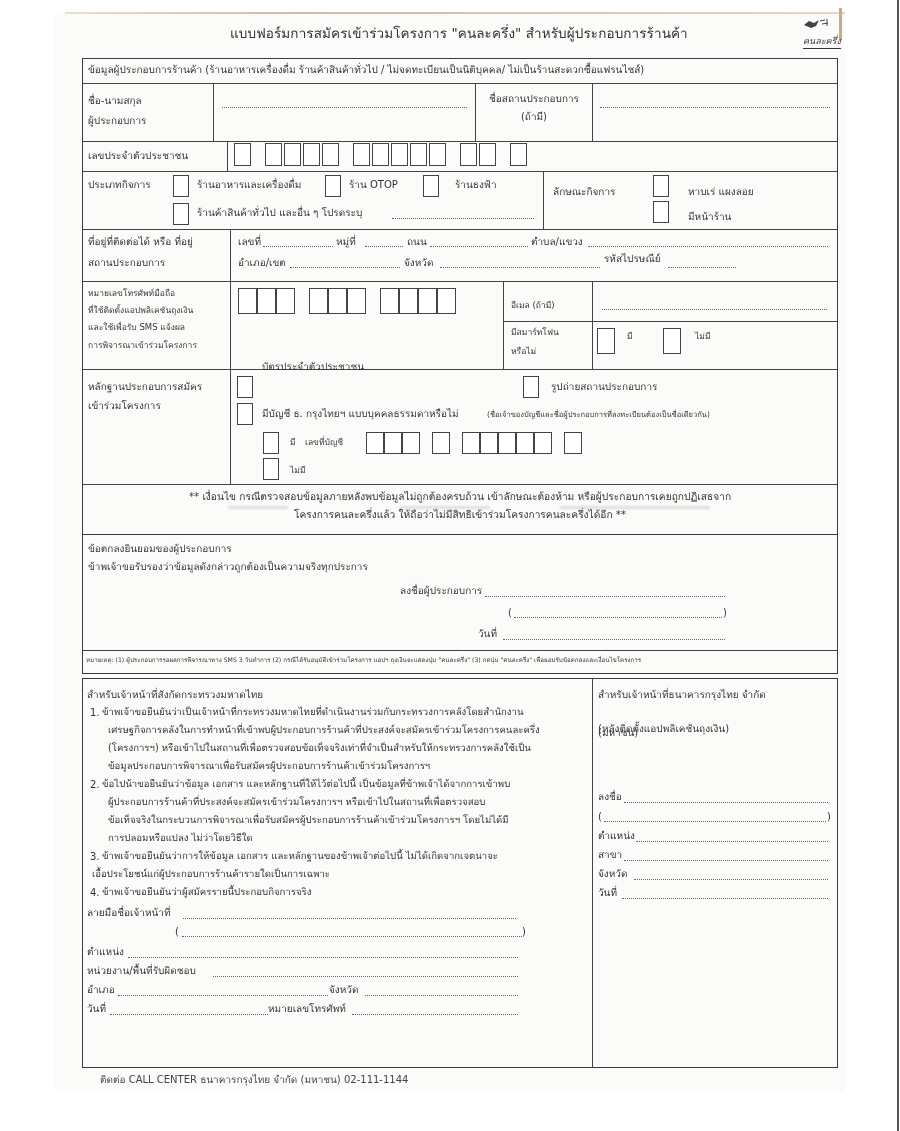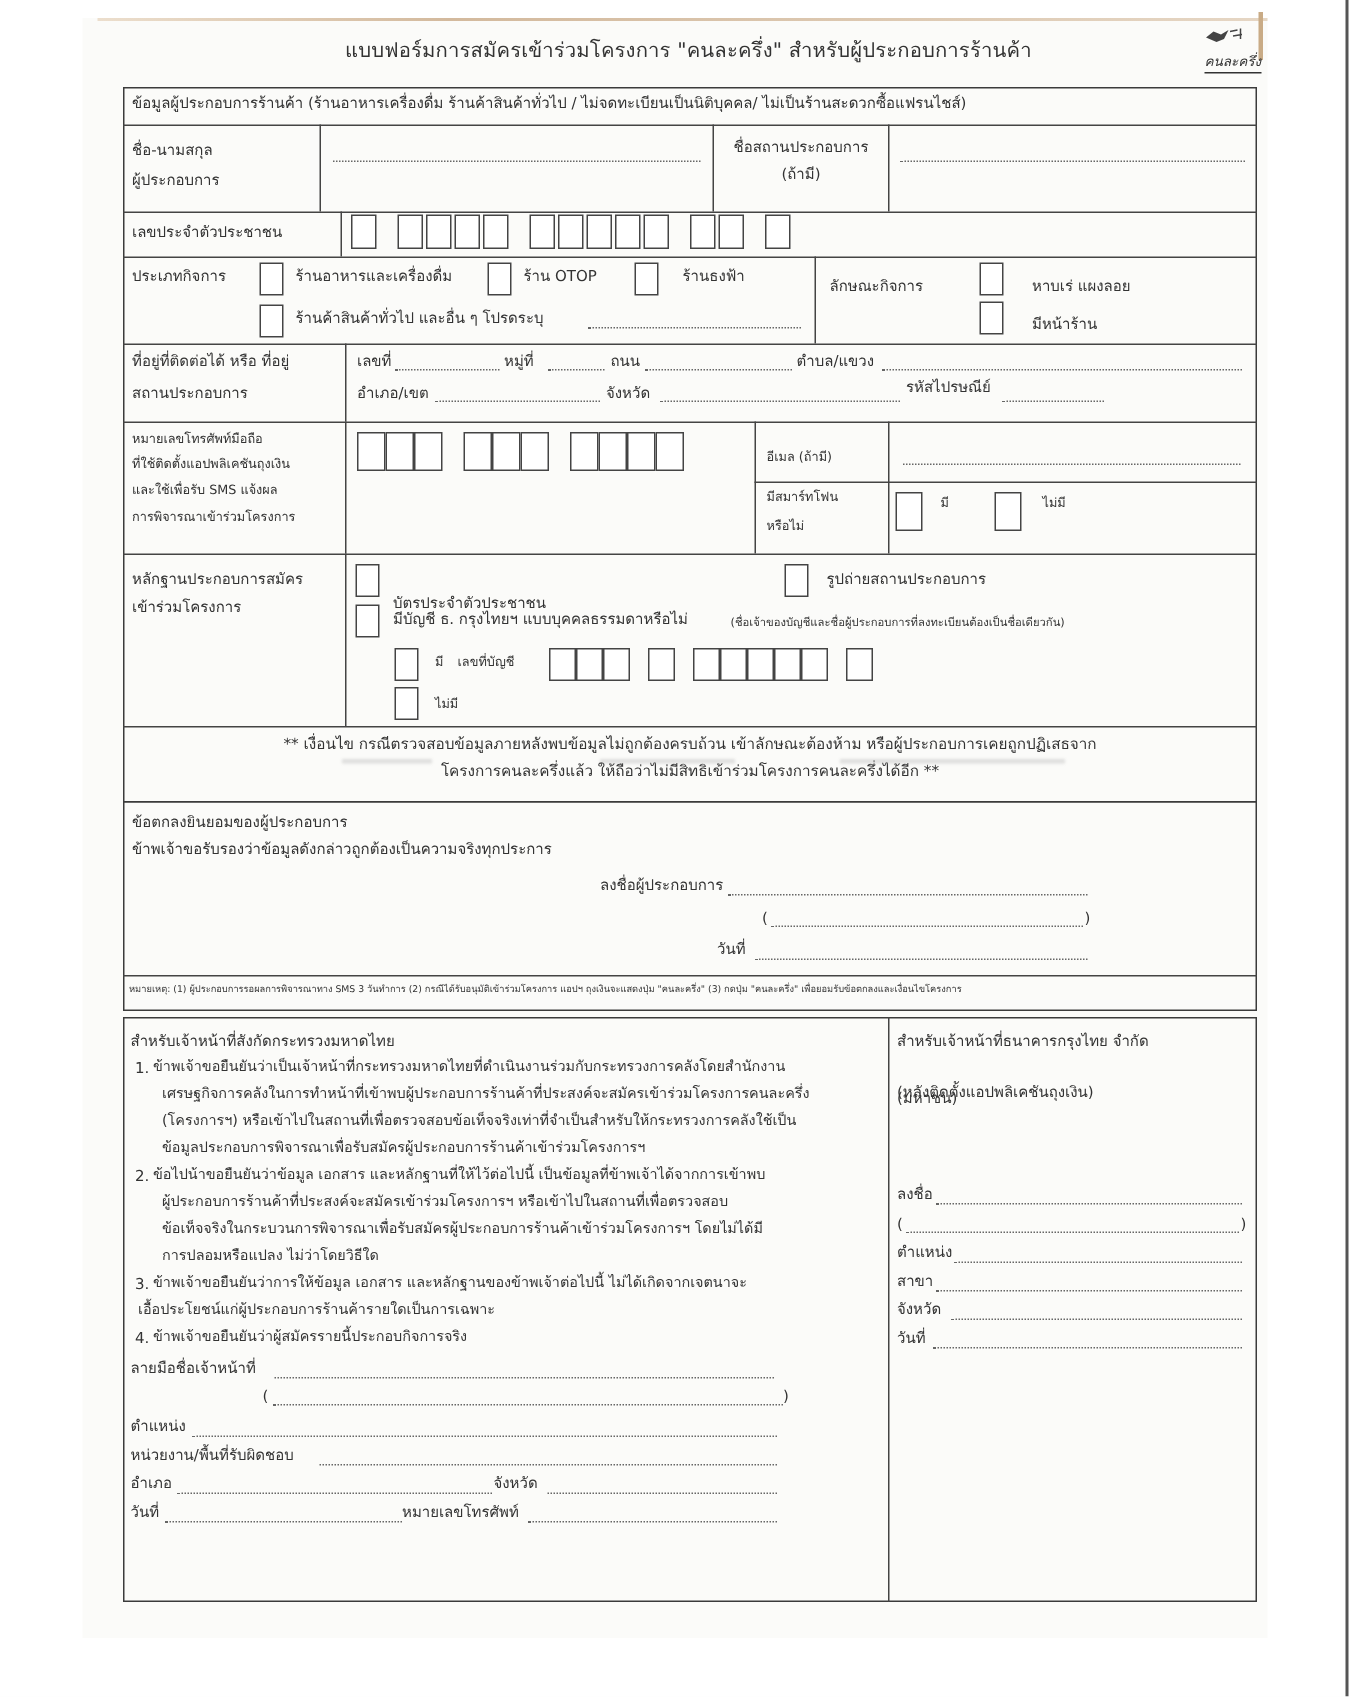--- a/index.html
+++ b/index.html
@@ -172,21 +172,21 @@
   <div class="box" style="left:663px; top:328px; width:18px; height:26px;"></div>
   <div class="t sm" style="left:695px; top:331px;">ไม่มี</div>
 
   <div class="hl" style="left:82px; top:369px; width:756px;"></div>
 
   <div class="vl" style="left:230px; top:369px; height:115px;"></div>
   <div class="t" style="left:88px; top:380px;">หลักฐานประกอบการสมัคร</div>
   <div class="t" style="left:88px; top:399px;">เข้าร่วมโครงการ</div>
 
   <div class="box" style="left:237px; top:376px;"></div>
-  <div class="t" style="left:262px; top:360px;margin-top:36px;">บัตรประจำตัวประชาชน</div>
+  <div class="t" style="left:262px; top:360px;">บัตรประจำตัวประชาชน</div>
   <div class="box" style="left:523px; top:376px;"></div>
   <div class="t" style="left:551px; top:380px;">รูปถ่ายสถานประกอบการ</div>
 
   <div class="box" style="left:237px; top:403px;"></div>
   <div class="t" style="left:262px; top:407px;">มีบัญชี ธ. กรุงไทยฯ แบบบุคคลธรรมดาหรือไม่</div>
   <div class="t xs" style="left:487px; top:410px; font-size:7.5px;">(ชื่อเจ้าของบัญชีและชื่อผู้ประกอบการที่ลงทะเบียนต้องเป็นชื่อเดียวกัน)</div>
 
   <div class="box" style="left:263px; top:432px;"></div>
   <div class="t sm" style="left:290px; top:437px;">มี</div>
   <div class="t sm" style="left:305px; top:437px;">เลขที่บัญชี</div>
@@ -288,13 +288,14 @@
   <div class="t" style="left:827px; top:810px;">)</div>
   <div class="t" style="left:598px; top:829px;">ตำแหน่ง</div>
   <div class="dots" style="left:636px; top:841px; width:192px;"></div>
   <div class="t" style="left:598px; top:848px;">สาขา</div>
   <div class="dots" style="left:624px; top:860px; width:204px;"></div>
   <div class="t" style="left:598px; top:867px;">จังหวัด</div>
   <div class="dots" style="left:634px; top:879px; width:194px;"></div>
   <div class="t" style="left:598px; top:886px;">วันที่</div>
   <div class="dots" style="left:622px; top:898px; width:206px;"></div>
 
+  <div class="t" style="left:100px; top:1073px; font-size:10px; color:#444;">ติดต่อ CALL CENTER ธนาคารกรุงไทย จำกัด (มหาชน) 02-111-1144</div>
 </div>
 
 </body></html>

